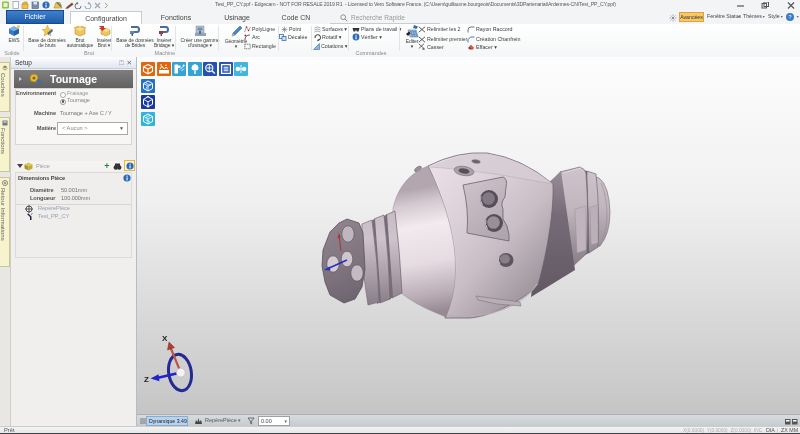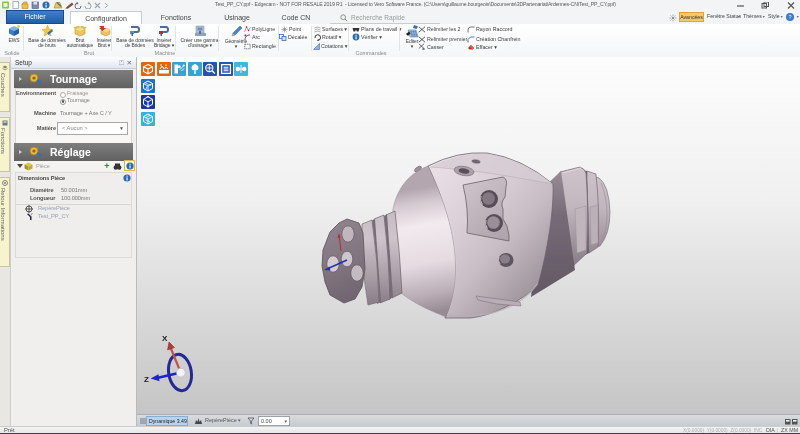--- a/index.html
+++ b/index.html
@@ -443,29 +443,20 @@
     <div style="position:absolute;left:49px;top:34.5px;width:4px;height:4px;border:1px solid #aaa;border-radius:50%;background:#fff;"></div>
     <div class="val" style="left:56px;top:33px;color:#999;">Fraisage</div>
     <div style="position:absolute;left:49px;top:41.5px;width:4px;height:4px;border:1px solid #999;border-radius:50%;background:#fff;"></div>
     <div style="position:absolute;left:50.8px;top:43.3px;width:2.4px;height:2.4px;border-radius:50%;background:#555;"></div>
     <div class="val" style="left:56px;top:40px;color:#888;">Tournage</div>
     <div class="lbl" style="left:2px;top:53px;width:43px;text-align:right;">Machine</div>
     <div class="val" style="left:49px;top:53px;">Tournage + Axe C / Y</div>
     <div class="lbl" style="left:2px;top:68px;width:43px;text-align:right;">Matière</div>
     <div style="position:absolute;left:46px;top:65px;width:71px;height:13px;background:#fff;border:1px solid #a8a8a8;box-sizing:border-box;font-size:5.7px;color:#888;line-height:11px;padding-left:4px;">&lt; Aucun &gt;<span style="position:absolute;right:3px;top:0;color:#555;font-size:5px;">▼</span></div>
 
-    <div class="sect-h" style="top:86px;">
-        <span class="arr"></span>
-        <svg style="position:absolute;left:15px;top:3px;" width="13" height="12" viewBox="0 0 13 12">
-          <circle cx="5" cy="5" r="4" fill="#e8b93c" stroke="#a8831c" stroke-width="0.8"></circle>
-          <circle cx="5" cy="5" r="1.6" fill="#8a6a10"></circle>
-          <path d="M8,7 L12,10" stroke="#3a6cb4" stroke-width="2.5"></path>
-        </svg>
-        <span class="txt">Réglage</span>
-      </div>
     <div style="position:absolute;left:4px;top:104px;width:117px;height:10px;background:#f4f3f1;"></div>
     <div style="position:absolute;left:6px;top:107px;width:0;height:0;border-top:4px solid #444;border-left:3px solid transparent;border-right:3px solid transparent;"></div>
     <svg style="position:absolute;left:13px;top:105px;" width="9" height="9" viewBox="0 0 9 9">
         <polygon points="4.5,0.5 8.5,2.5 4.5,4.5 0.5,2.5" fill="#d8c84a"></polygon>
         <polygon points="0.5,2.5 4.5,4.5 4.5,8.5 0.5,6.5" fill="#a89428"></polygon>
         <polygon points="8.5,2.5 4.5,4.5 4.5,8.5 8.5,6.5" fill="#c0ac30"></polygon>
       </svg>
     <div class="val" style="left:25px;top:106px;color:#a0a0a0;">Pièce</div>
     <div style="position:absolute;left:91px;top:104px;width:10px;height:10px;font-size:9px;color:#2a8a2a;font-weight:bold;line-height:10px;text-align:center;">+</div>
     <svg style="position:absolute;left:102px;top:105px;" width="9" height="9" viewBox="0 0 9 9">

